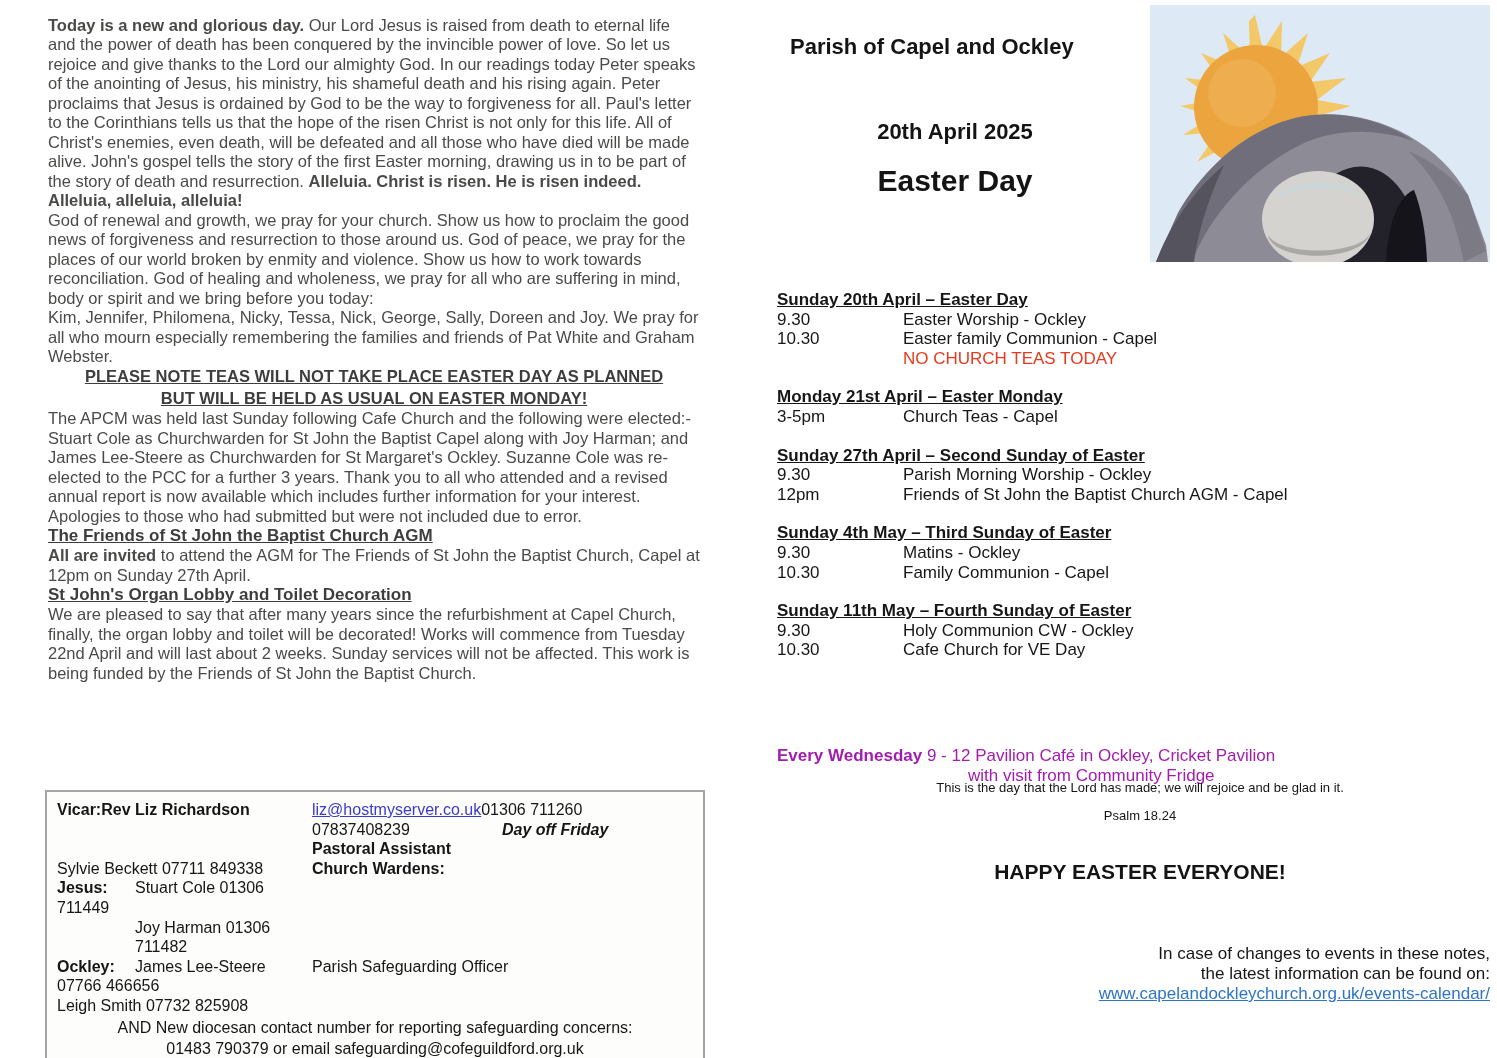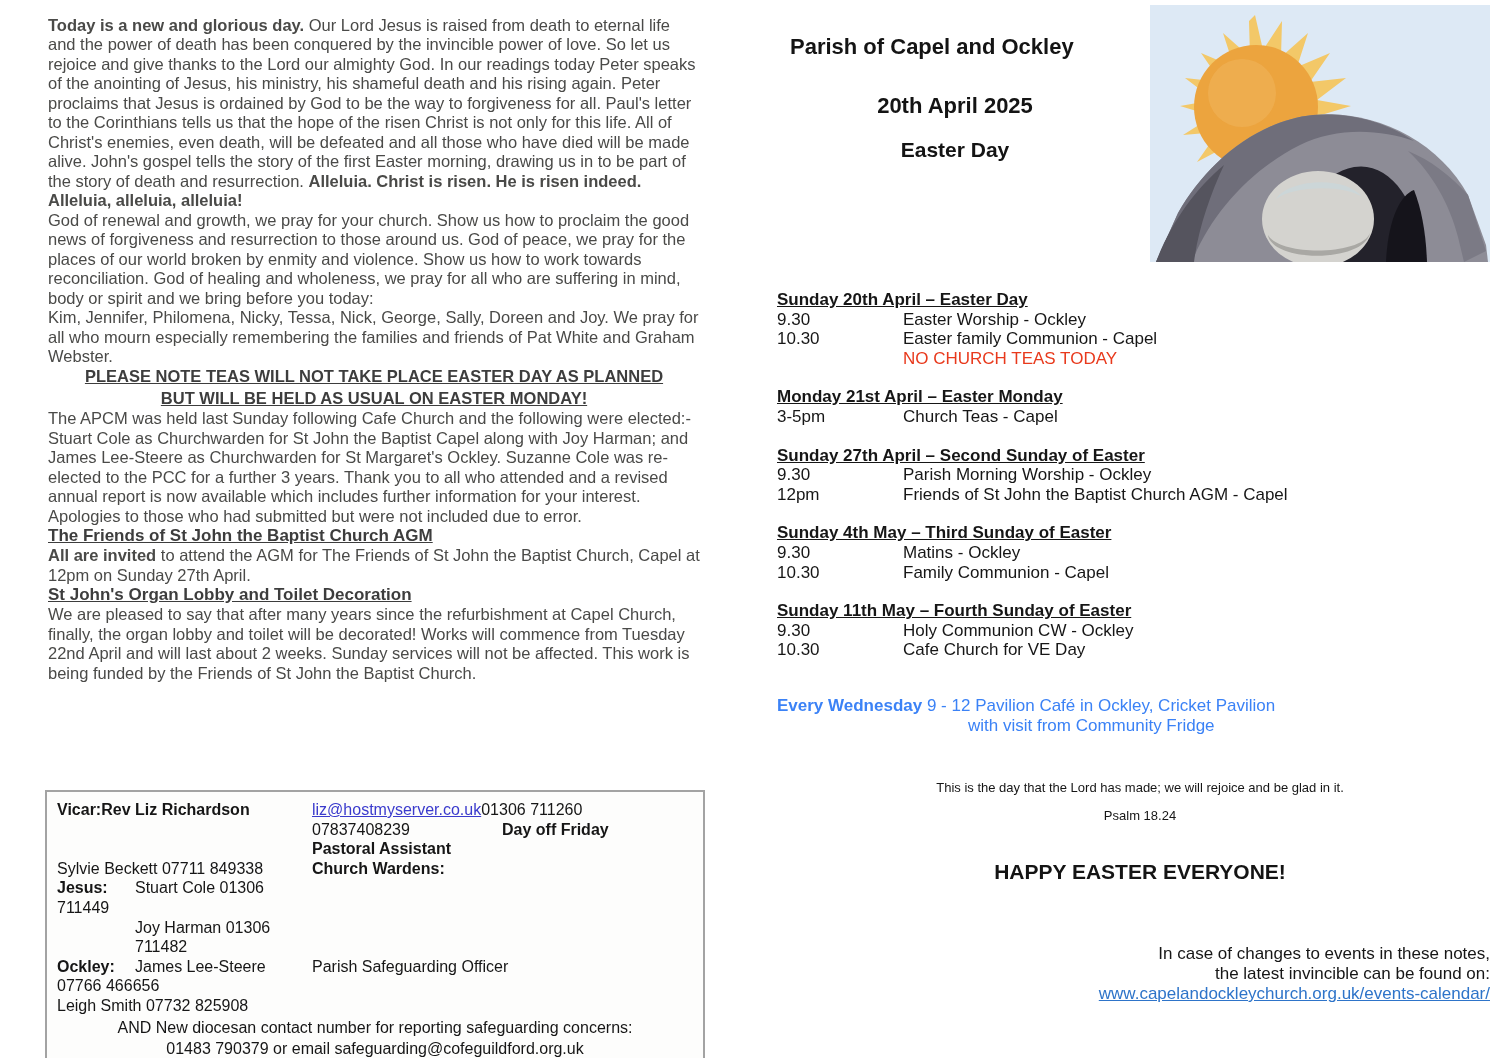--- a/index.html
+++ b/index.html
@@ -34,42 +34,42 @@
     position:absolute; left:45px; top:790px; width:660px;
     border:2px solid #a3a3a3; background:#fdfdfc;
     color:#161616; font-size:16px; line-height:1.225; padding:8px 10px 8px 10px;
   }
   .cb-grid { display:grid; grid-template-columns:255px 1fr; }
   .cb-label { font-weight:bold; }
   .cb-label.normal { font-weight:normal; }
   .cb-sub { font-weight:bold; display:inline-block; width:78px; }
   .cb-indent { padding-left:78px; }
   .cb-mobile { display:inline-block; width:190px; }
-  .cb-bold { font-weight:bold; }
+  .cb-bold { font-weight:bold;font-style:italic; }
   .cb-center { text-align:center; margin-top:2px; }
   .cb-link { color:#3a3acc; text-decoration:underline; }
   .cb-phone { }
 
   
   .rc-titles { position:absolute; left:790px; top:34px; width:330px; color:#141414; }
   .parish-title { font-weight:bold; font-size:22px; }
-  .date-line { font-weight:bold; font-size:22px; text-align:center; margin-top:33px; }
-  .day-title { font-weight:bold; font-size:21px; text-align:center; margin-top:19px; }
+  .date-line { font-weight:bold; font-size:22px; text-align:center; margin-top:59px; }
+  .day-title { font-weight:bold; font-size:30px; text-align:center; margin-top:19px; }
 
   .illustration { position:absolute; left:1150px; top:5px; width:340px; height:257px; }
 
   .schedule { position:absolute; left:777px; top:290px; width:714px; color:#161616; font-size:17px; line-height:19.6px; }
   .sched-section { margin-bottom:19px; }
   .sched-heading { font-weight:bold; text-decoration:underline; }
   .sched-row { display:flex; }
   .sched-time { width:126px; flex:0 0 126px; }
   .sched-event { flex:1; }
   .red-note { color:#e8391c; }
 
-  .every-wed { position:absolute; left:777px; top:696px; width:714px; color:#3b82f6; font-size:17px; line-height:20px; }
+  .every-wed { position:absolute; left:777px; top:746px; width:714px; color:#a21caf; font-size:17px; line-height:20px; }
   .every-wed .line2 { padding-left:191px; }
 
   .verse-block { position:absolute; left:790px; top:780px; width:700px; text-align:center; color:#161616; font-size:13px; }
   .psalm { margin-top:13px; }
   .happy { position:absolute; left:790px; top:860px; width:700px; text-align:center; color:#141414; font-weight:bold; font-size:21px; }
   .footer-note { position:absolute; left:790px; top:944px; width:700px; text-align:right; color:#161616; font-size:17px; line-height:20px; }
   .footer-link { color:#2e74c9; text-decoration:underline; }
 </style>
 </head>
 <body>
@@ -227,17 +227,17 @@
 
   <div class="verse-block">
     <div>This is the day that the Lord has made; we will rejoice and be glad in it.</div>
     <div class="psalm">Psalm 18.24</div>
   </div>
 
   <div class="happy">HAPPY EASTER EVERYONE!</div>
 
   <div class="footer-note">
     <div>In case of changes to events in these notes,</div>
-    <div>the latest invincible can be found on:</div>
+    <div>the latest information can be found on:</div>
     <div><a href="#" class="footer-link">www.capelandockleychurch.org.uk/events-calendar/</a></div>
   </div>
 
 </div>
 
 </body></html>

